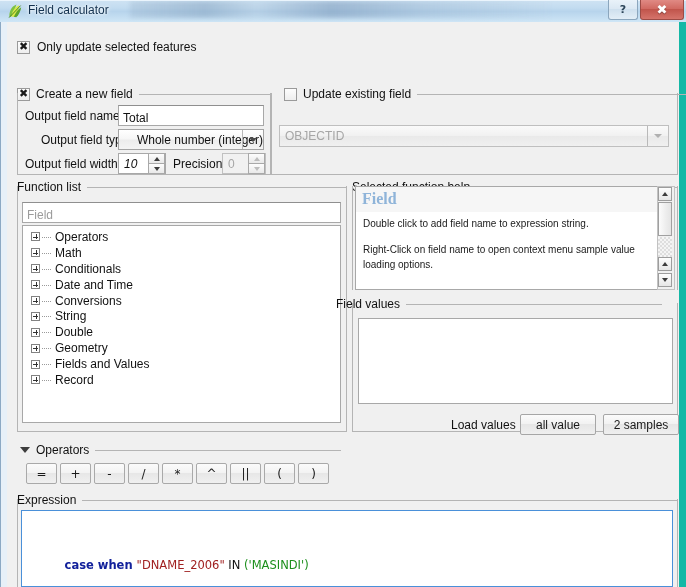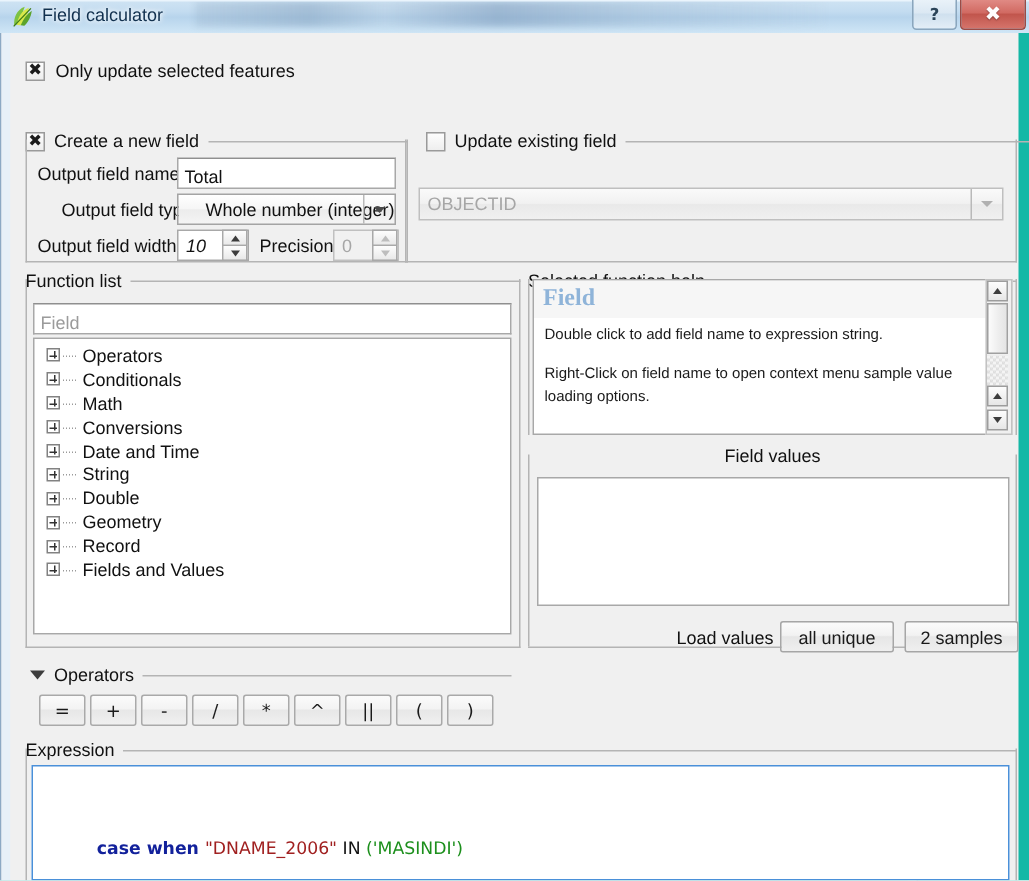--- a/index.html
+++ b/index.html
@@ -476,61 +476,61 @@
       <div class="panel" style="left:15px; top:203px; width:319px; height:198px;">
         <div style="padding-top:3px;">
           <div class="tree-item">
             <span class="expander"></span>
             <span class="dots"></span>
             <span class="tree-label">Operators</span>
           </div>
           <div class="tree-item">
             <span class="expander"></span>
             <span class="dots"></span>
+            <span class="tree-label">Math</span>
+          </div>
+          <div class="tree-item">
+            <span class="expander"></span>
+            <span class="dots"></span>
             <span class="tree-label">Conditionals</span>
           </div>
           <div class="tree-item">
             <span class="expander"></span>
             <span class="dots"></span>
-            <span class="tree-label">Math</span>
+            <span class="tree-label">Date and Time</span>
           </div>
           <div class="tree-item">
             <span class="expander"></span>
             <span class="dots"></span>
             <span class="tree-label">Conversions</span>
           </div>
           <div class="tree-item">
             <span class="expander"></span>
             <span class="dots"></span>
-            <span class="tree-label">Date and Time</span>
-          </div>
-          <div class="tree-item">
-            <span class="expander"></span>
-            <span class="dots"></span>
             <span class="tree-label">String</span>
           </div>
           <div class="tree-item">
             <span class="expander"></span>
             <span class="dots"></span>
             <span class="tree-label">Double</span>
           </div>
           <div class="tree-item">
             <span class="expander"></span>
             <span class="dots"></span>
             <span class="tree-label">Geometry</span>
           </div>
           <div class="tree-item">
             <span class="expander"></span>
             <span class="dots"></span>
+            <span class="tree-label">Fields and Values</span>
+          </div>
+          <div class="tree-item">
+            <span class="expander"></span>
+            <span class="dots"></span>
             <span class="tree-label">Record</span>
-          </div>
-          <div class="tree-item">
-            <span class="expander"></span>
-            <span class="dots"></span>
-            <span class="tree-label">Fields and Values</span>
           </div>
         </div>
       </div>
 
       <div class="grp-title" style="left:345px; top:158px; width:326px;">
         <span>Selected function help</span>
         <span class="grp-rule"></span>
       </div>
       <div class="grp-side" style="left:345px; top:164px; height:104px;"></div>
       <div class="grp-side" style="left:670px; top:164px; height:104px;"></div>
@@ -550,33 +550,33 @@
         <div class="sthumb" style="top:15px; height:34px;"></div>
         <div class="strack-hatch" style="top:50px; height:20px;"></div>
         <div class="sbtn-v" style="top:70px;">
             <span class="tri-up-s"></span>
           </div>
         <div class="sbtn-v" style="top:86px;">
             <span class="tri-down-s"></span>
           </div>
       </div>
 
-      <div class="grp-title" style="left:345px; top:275px; width:326px;flex-direction:column;">
+      <div class="grp-title" style="left:329px; top:275px; width:326px;">
         <span>Field values</span>
         <span class="grp-rule"></span>
       </div>
       <div class="grp-side" style="left:345px; top:281px; height:128px;"></div>
       <div class="grp-side" style="left:670px; top:281px; height:128px;"></div>
       <div class="grp-rule-l" style="left:345px; top:409px; width:326px;"></div>
 
       <div class="panel" style="left:351px; top:296px; width:315px; height:86px;"></div>
 
       <div class="lbl" style="left:444px; top:396px;">Load values</div>
       <div class="btn" style="left:513px; top:392px; width:76px; height:21px;">
-        <span>all unique</span>
+        <span>all value</span>
       </div>
       <div class="btn" style="left:596px; top:392px; width:76px; height:21px;">
         <span>2 samples</span>
       </div>
 
       <div class="grp-title" style="left:13px; top:421px; width:321px;">
         <span class="tri-collapse"></span>
         <span>Operators</span>
         <span class="grp-rule"></span>
       </div>

